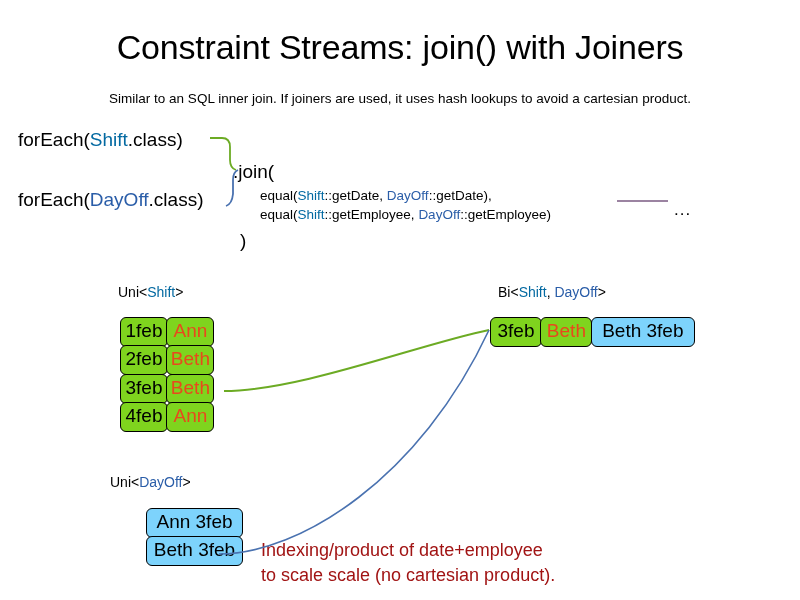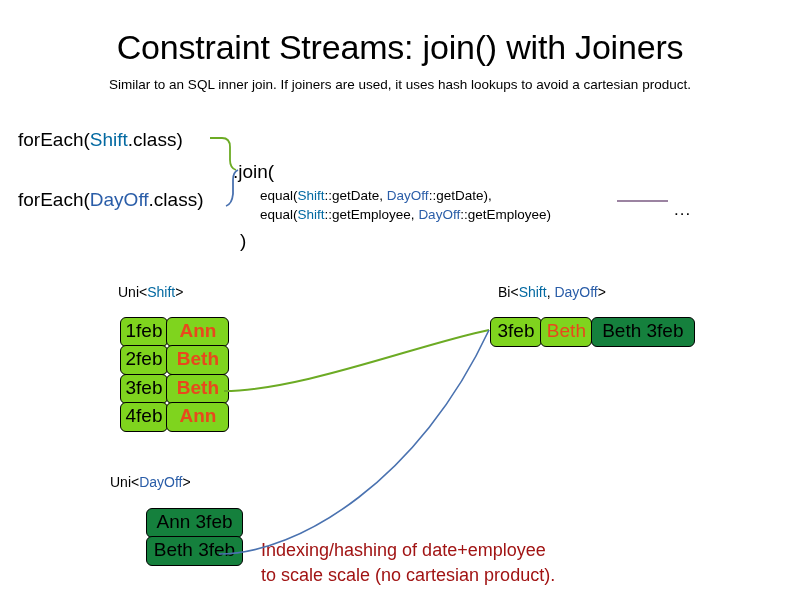--- a/index.html
+++ b/index.html
@@ -32,21 +32,21 @@
     text-align: center;
     font-size: 34px;
     font-weight: normal;
     letter-spacing: -0.2px;
     color: #000;
     white-space: nowrap;
   }
   #subtitle {
     position: absolute;
     left: 0;
-    top: 69px;
+    top: 83px;
     width: 800px;
     text-align: center;
     font-size: 13.5px;
     color: #000;
     white-space: nowrap;
   }
 
   
   .code-line {
     position: absolute;
@@ -100,30 +100,30 @@
     border: 1.6px solid #000000;
     border-radius: 6px;
     height: 30px;
     line-height: 26px;
     font-size: 19px;
     text-align: center;
     white-space: nowrap;
     overflow: hidden;
   }
   .cell.green { background: #7fd41e; }
-  .cell.blue  { background: #15803d; }
+  .cell.blue  { background: #7dd3fc; }
   .cell.date  { color: #000000; }
   .cell.name  { color: #e8491d; }
   .cell.plain { color: #000000; }
 
   
   #uni-shift-rows { left: 120px; top: 309px; border-radius: 25px; }
   #uni-shift-rows .row-item { display: flex; margin-bottom: -1.6px; }
   #uni-shift-rows .c-date { width: 48px; }
-  #uni-shift-rows .c-name { width: 63px; margin-left: -1.6px; font-weight: bold; }
+  #uni-shift-rows .c-name { width: 48px; margin-left: -1.6px; }
 
   
   #bi-row { left: 490px; top: 309px; display: flex; }
   #bi-row .c-date { width: 52px; }
   #bi-row .c-name { width: 52px; margin-left: -1.6px; }
   #bi-row .c-pair { width: 104px; margin-left: -1.6px; }
 
   
   #uni-dayoff-rows { left: 122px; top: 500px; padding-left: 24px; }
   #uni-dayoff-rows .row-item { display: flex; margin-bottom: -1.6px; }
@@ -206,21 +206,21 @@
   <div id="uni-dayoff-rows" class="row" style="display:block;">
     <div class="row-item">
       <div class="cell blue plain c-pair">Ann 3feb</div>
     </div>
     <div class="row-item">
       <div class="cell blue plain c-pair">Beth 3feb</div>
     </div>
   </div>
 
   <div id="annotation">
-    <div>Indexing/hashing of date+employee</div>
+    <div>Indexing/product of date+employee</div>
     <div>to scale scale (no cartesian product).</div>
   </div>
 
   <svg id="wires" viewBox="0 0 800 600">
 
     <path d="M 210 130 L 222 130 Q 230 130 230 139 L 230 152 Q 230 160 236 162" fill="none" stroke="#6cab24" stroke-width="1.8"></path>
 
     <path d="M 226 198 Q 232 196 233 186 L 233 172 Q 233 164 238 162" fill="none" stroke="#4a72b0" stroke-width="1.8"></path>
 
     <line x1="617" y1="193" x2="668" y2="193" stroke="#7a5a82" stroke-width="1.6"></line>

